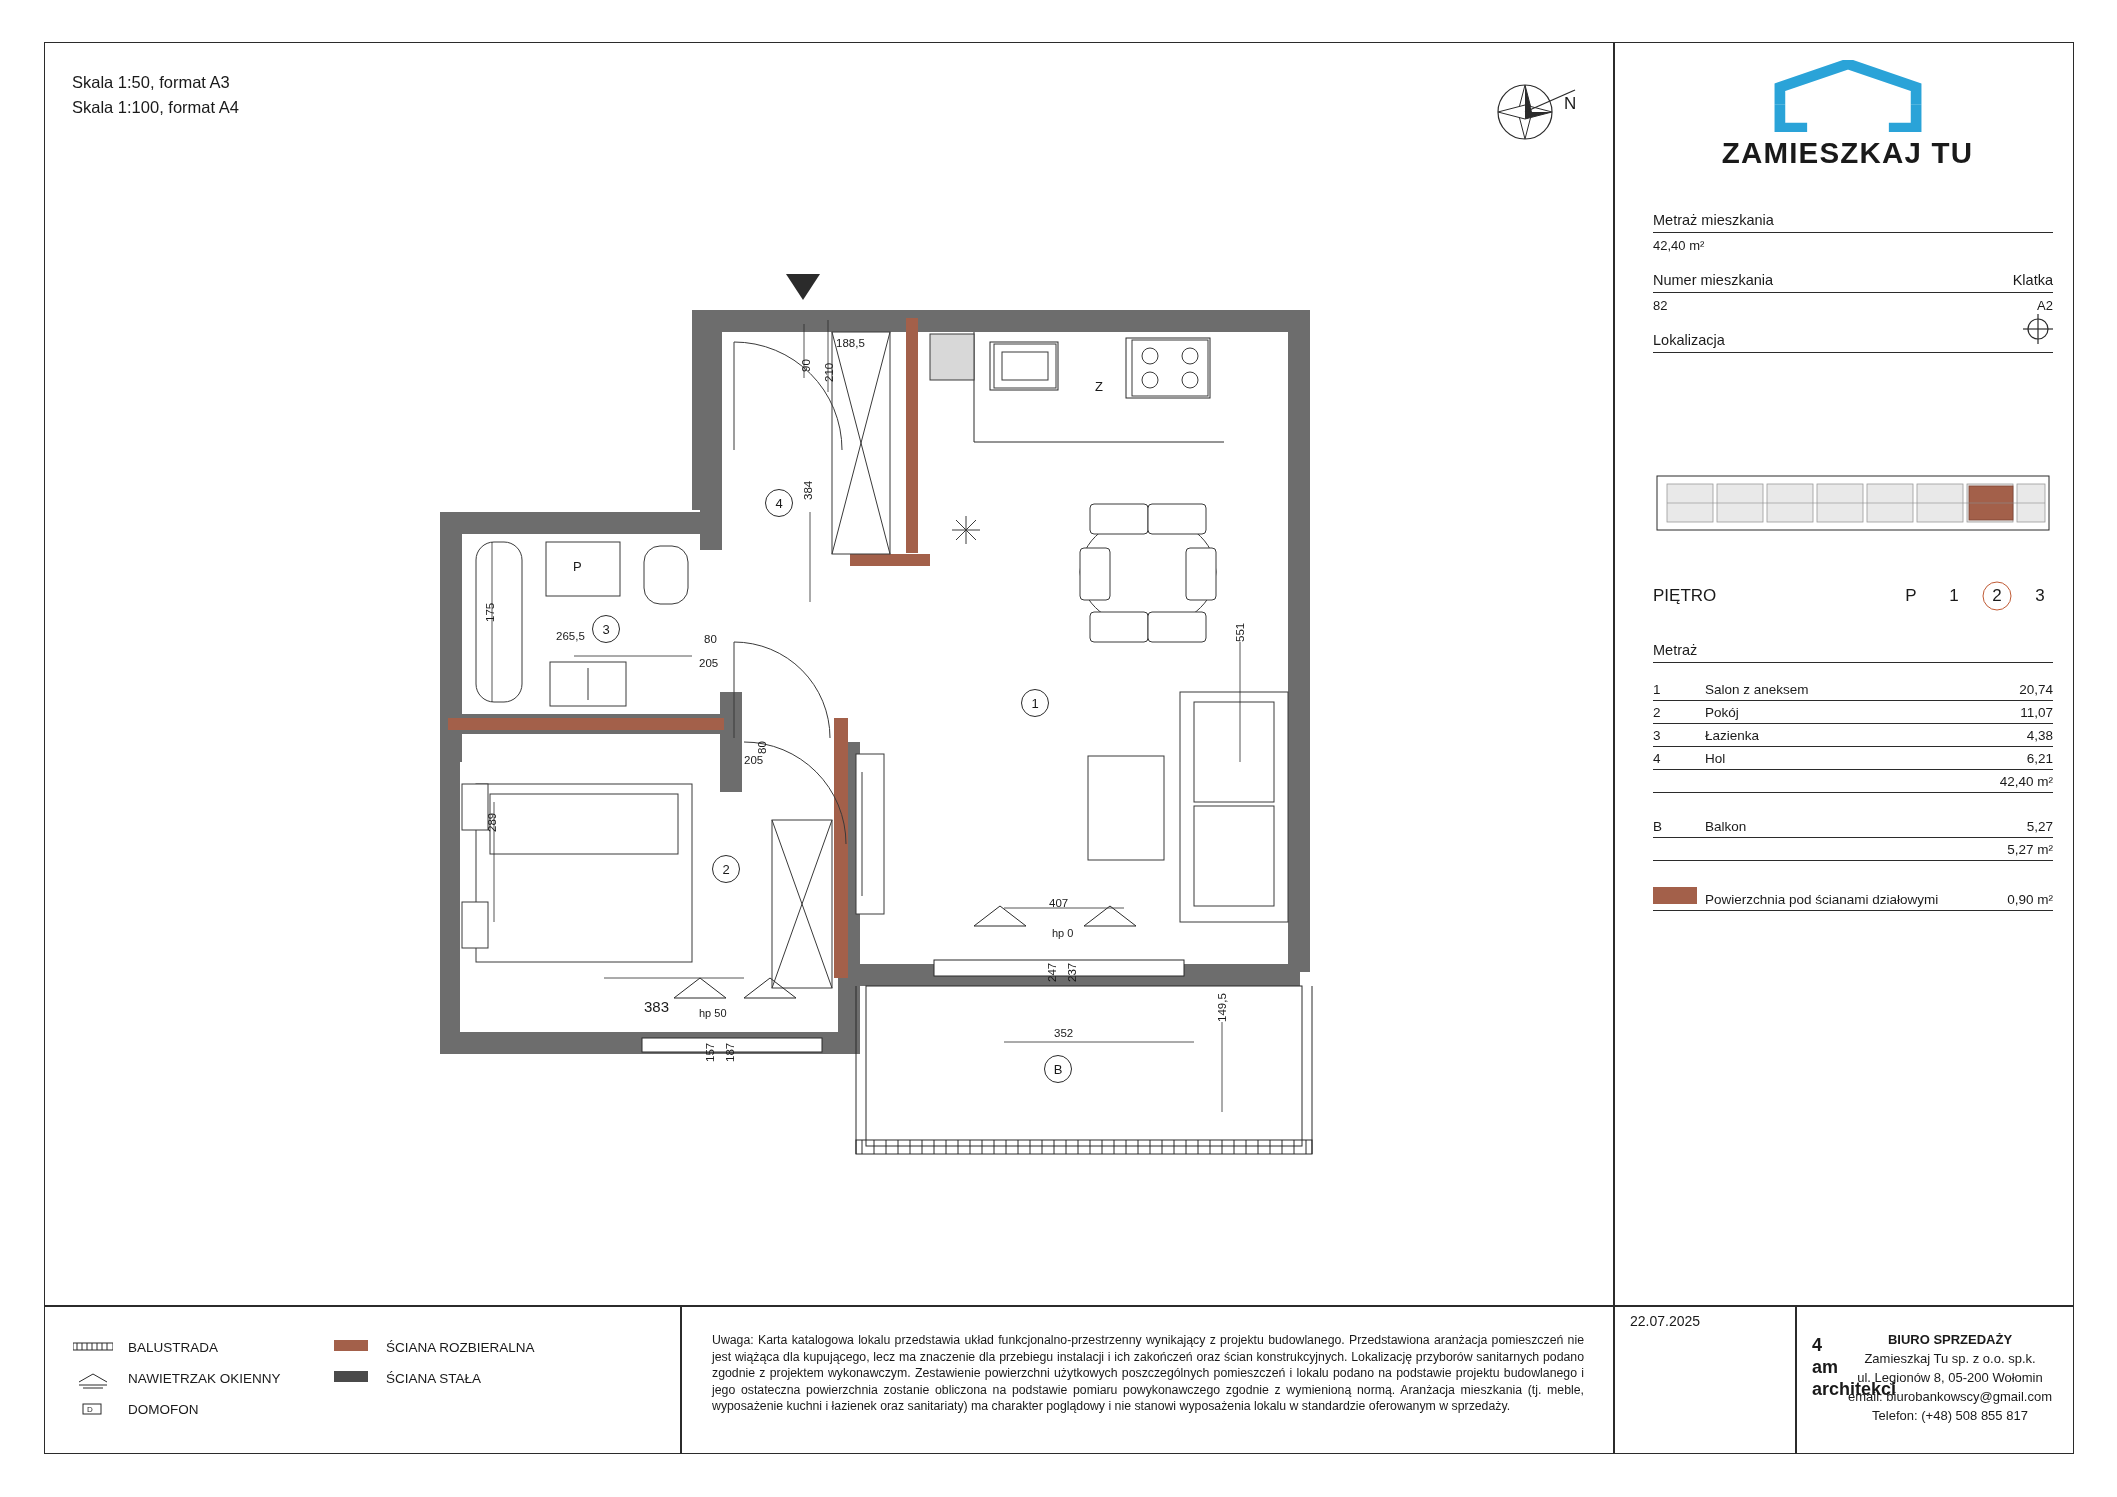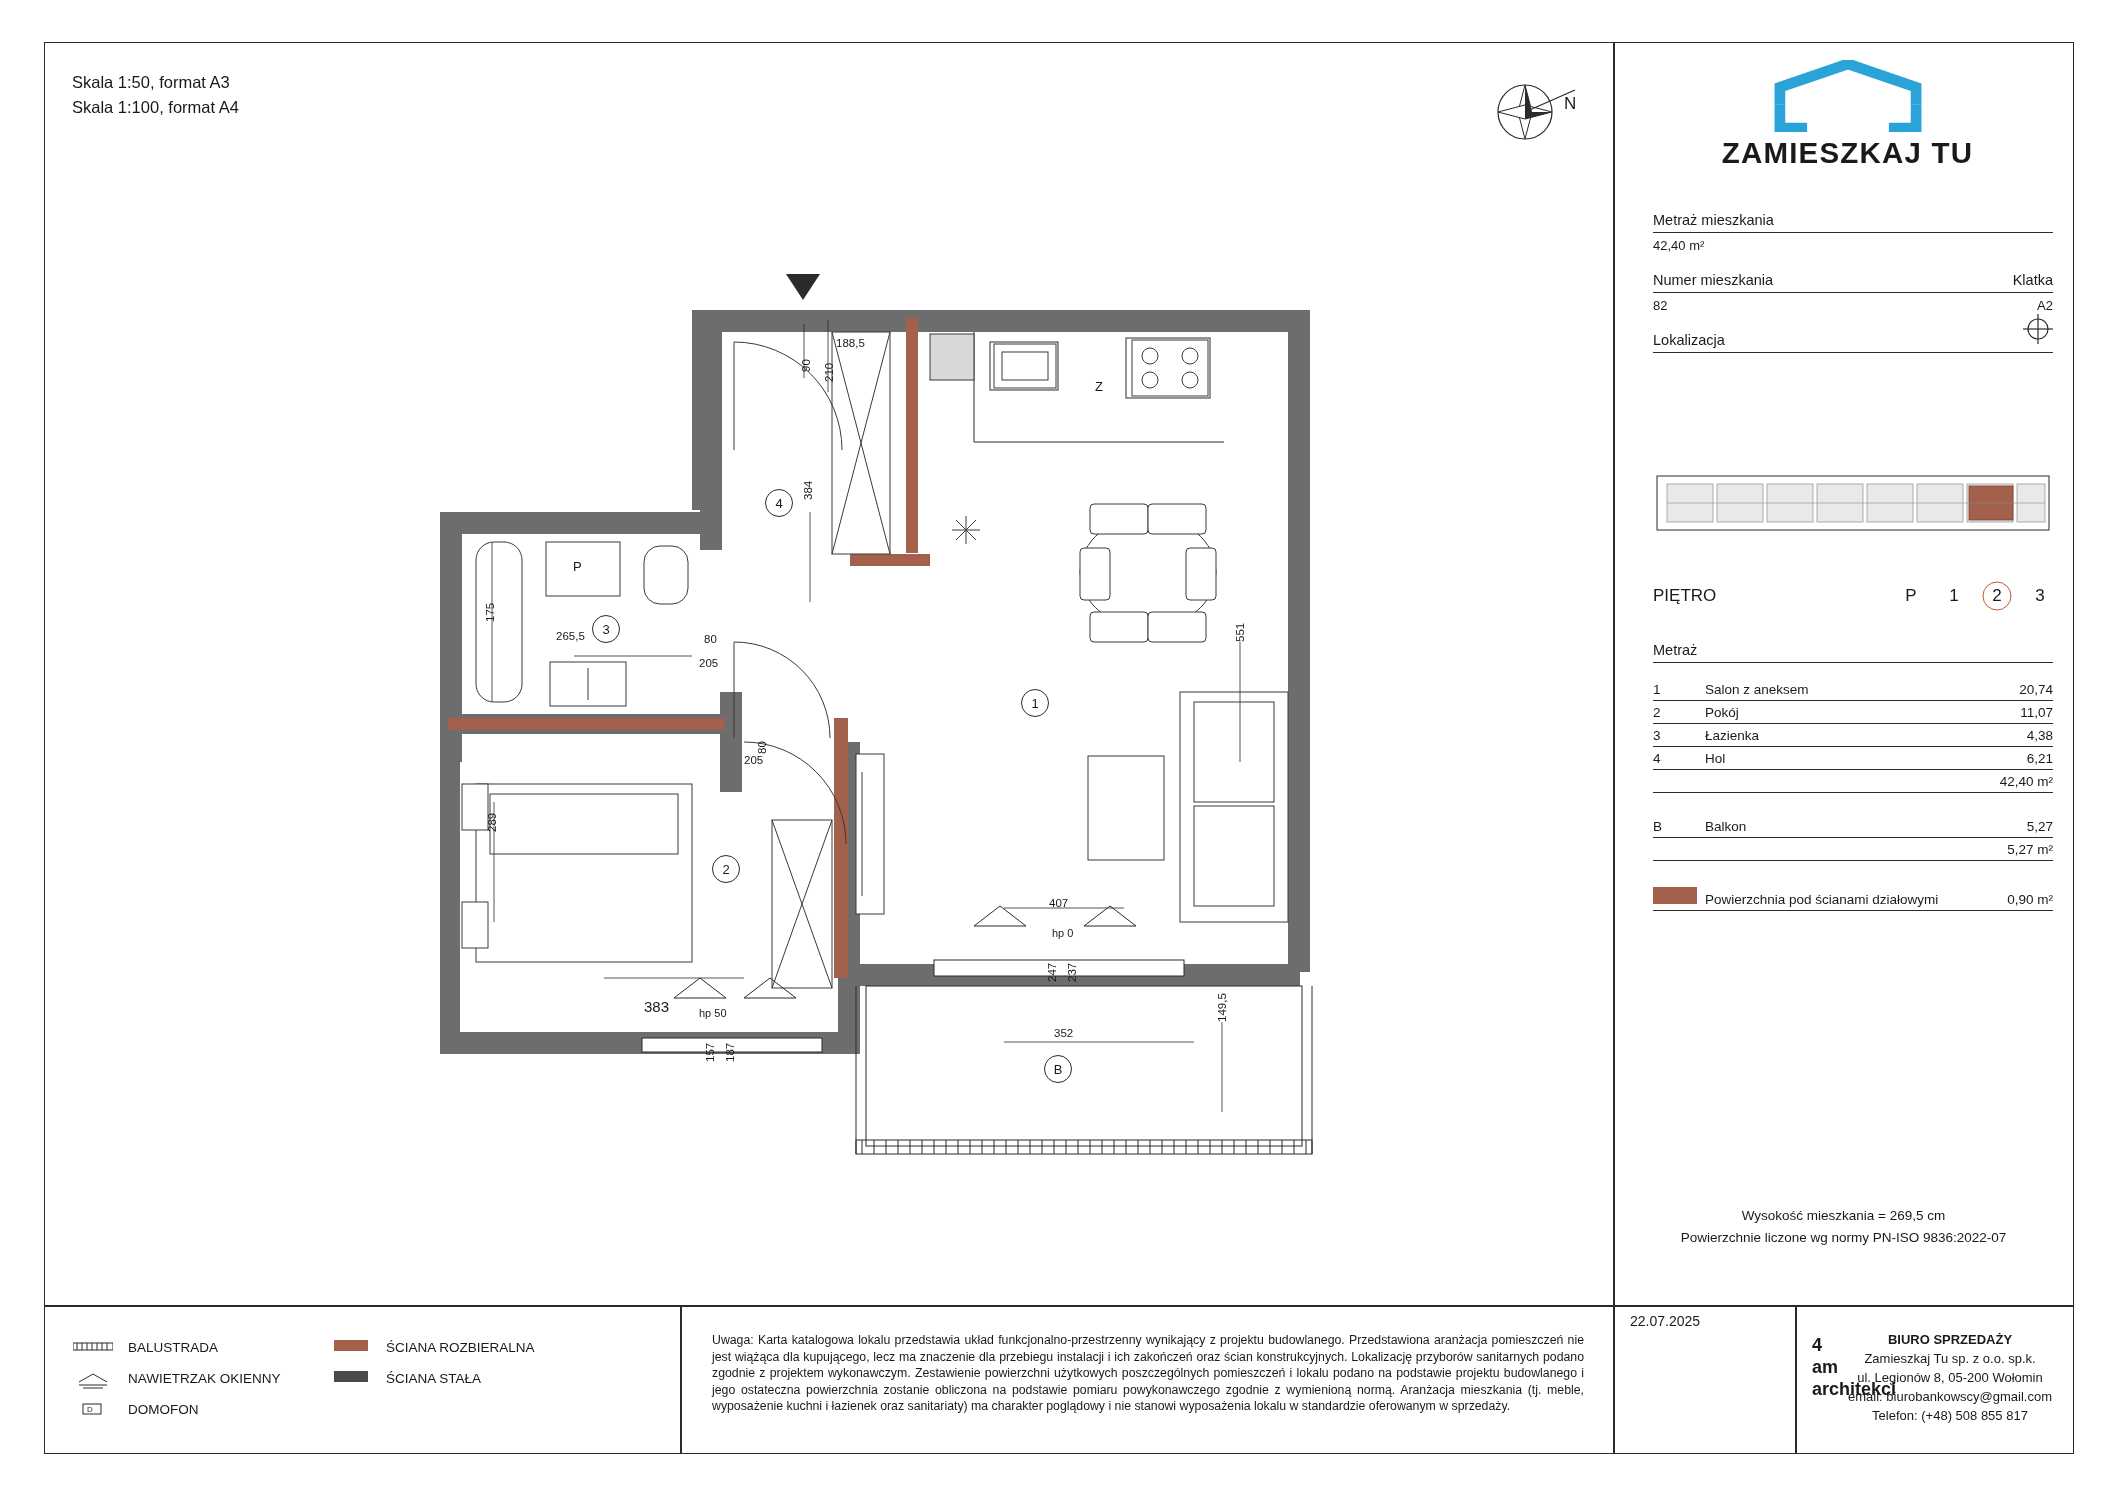--- a/index.html
+++ b/index.html
@@ -555,24 +555,20 @@
 
       <div style="height:22px;"></div>
 
       <div class="mrow">
         <span class="num"><span class="swatch"></span></span>
         <span class="nm">Powierzchnia pod ścianami działowymi</span>
         <span class="val">0,90 m²</span>
       </div>
     </div>
 
-    <div class="notes" style="left:0; top:1163px; width:461px;">
-      <div>Wysokość mieszkania =  269,5 cm</div>
-      <div>Powierzchnie liczone wg normy PN-ISO 9836:2022-07</div>
-    </div>
   </div>
 
   <div class="date">22.07.2025</div>
 
   <div class="legend">
     <div class="leg-item">
       <span class="leg-ico">
         <svg width="40" height="12" viewBox="0 0 40 12">
           <rect x="0" y="3" width="40" height="7" fill="none" stroke="#2b2b2b" stroke-width="1"></rect>
           <g stroke="#2b2b2b" stroke-width="1">

